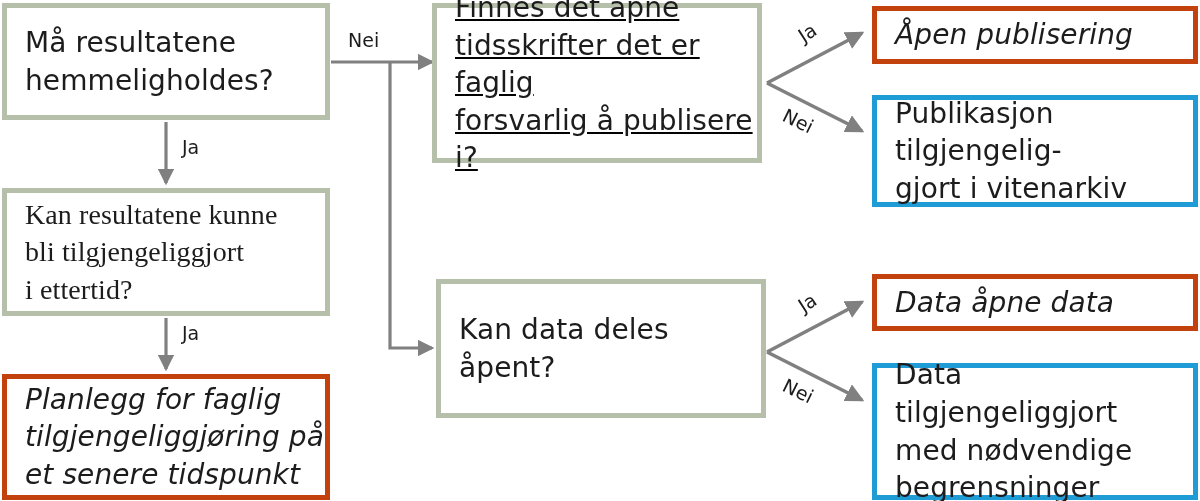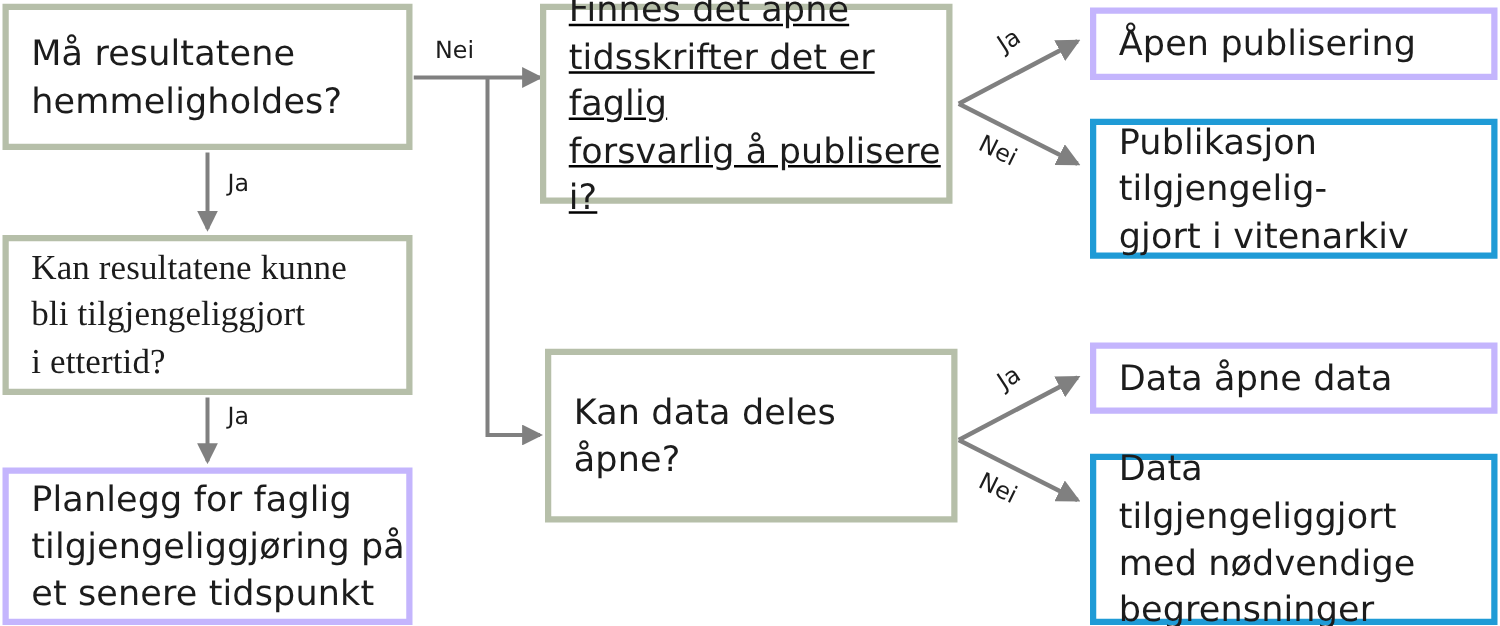--- a/index.html
+++ b/index.html
@@ -33,21 +33,22 @@
     color: #1c1c1c;
     letter-spacing: 0.1px;
     white-space: pre-line;
     padding: 0 0 0 18px;
     font-weight: 400;
   }
   .node.decision {
     border: 5px solid #b6bfa9;
   }
   .node.outcome-green {
-    border: 5px solid #c4b5fd;
+    border: 5px solid #c2410c;
+    font-style: italic;
   }
   .node.outcome-blue {
     border: 5px solid #1f9bd6;
   }
   
   #node-secrecy      { left: 2px;   top: 3px;   width: 328px; height: 117px; }
   #node-available    { left: 2px;   top: 188px; width: 328px; height: 128px; font-family: Liberation Serif, serif; }
   #node-plan         { left: 2px;   top: 374px; width: 328px; height: 126px; }
   #node-journals     { left: 432px; top: 3px;   width: 330px; height: 160px; text-decoration: underline; }
   #node-share-data   { left: 436px; top: 279px; width: 330px; height: 139px; }
@@ -118,21 +119,21 @@
 et senere tidspunkt</div>
 </div>
 
 <div class="node decision" id="node-journals">
   <div class="node-text">Finnes det åpne
 tidsskrifter det er faglig
 forsvarlig å publisere i?</div>
 </div>
 
 <div class="node decision" id="node-share-data">
-  <div class="node-text">Kan data deles åpne?</div>
+  <div class="node-text">Kan data deles åpent?</div>
 </div>
 
 <div class="node outcome-green" id="node-open-pub">
   <div class="node-text">Åpen publisering</div>
 </div>
 
 <div class="node outcome-blue" id="node-repo">
   <div class="node-text">Publikasjon tilgjengelig-
 gjort i vitenarkiv</div>
 </div>

